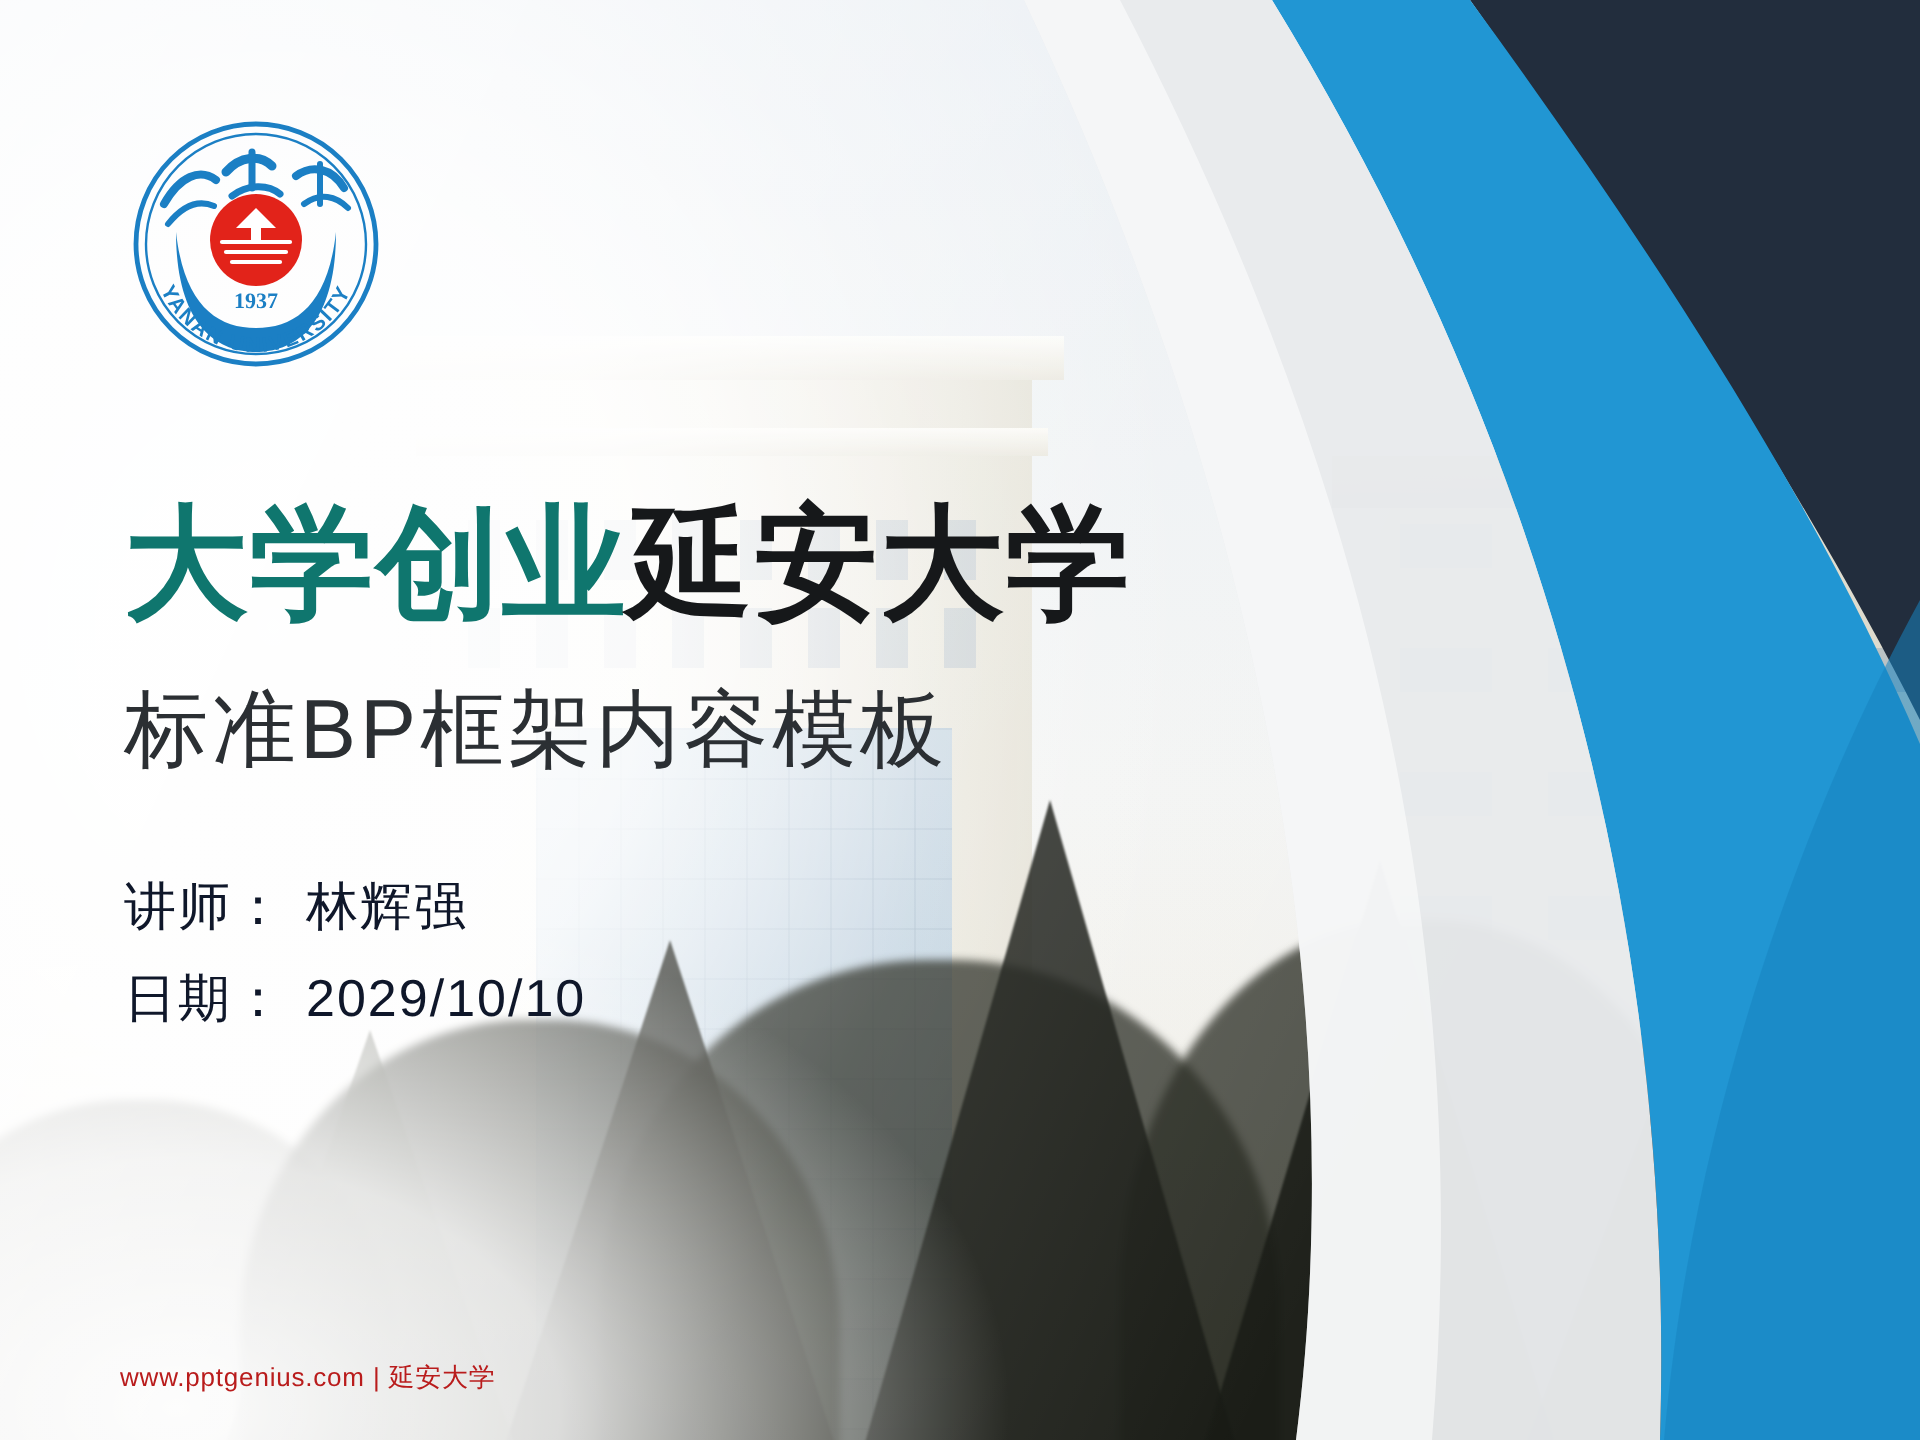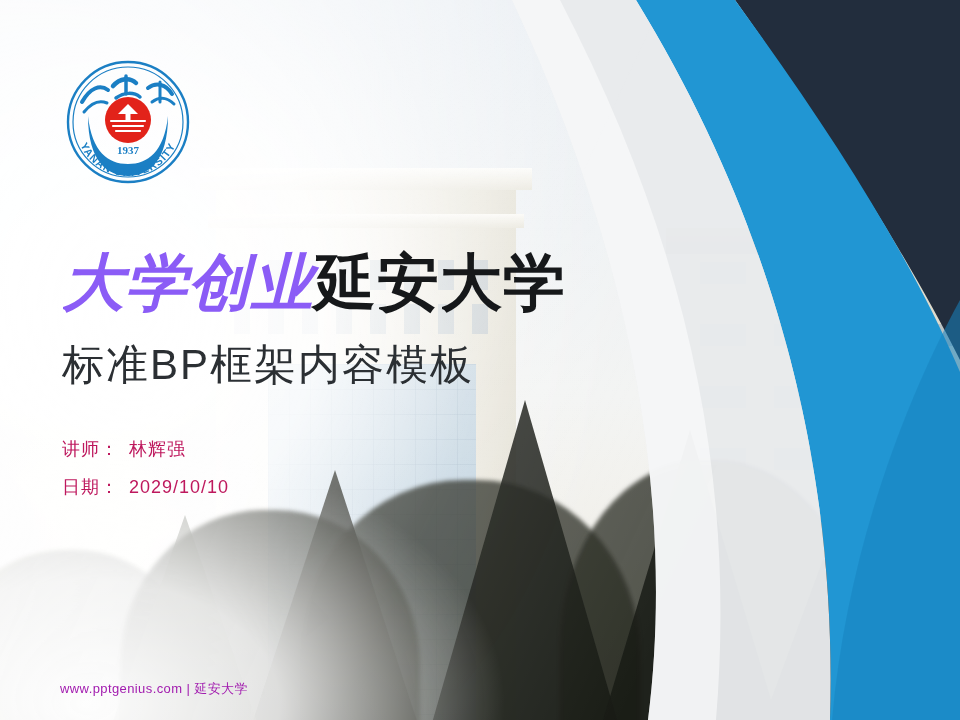--- a/index.html
+++ b/index.html
@@ -112,39 +112,39 @@
 
   
   .logo{position:absolute;left:64px;top:58px;width:128px;height:128px;}
   .logo svg{display:block;width:100%;height:100%;}
 
   .title{
     position:absolute;left:62px;top:252px;
     font-size:62px;font-weight:bold;letter-spacing:1px;line-height:1;
     white-space:nowrap;
   }
-  .title .blue{color:#8b5cf6;font-style:italic;}
+  .title .blue{color:#0f766e;}
   .title .dark{color:#16181a;}
 
   .subtitle{
     position:absolute;left:62px;top:344px;
     font-size:42px;font-weight:400;color:#2b2f33;letter-spacing:2px;
     line-height:1;white-space:nowrap;
   }
 
   .meta{position:absolute;left:62px;top:440px;}
   .meta .row{
-    font-size:18px;color:#be185d;letter-spacing:1px;
+    font-size:26px;color:#0f172a;letter-spacing:1px;
     line-height:1.0;margin-bottom:20px;white-space:nowrap;
   }
   .meta .row .k{margin-right:10px;}
 
   .footer{
     position:absolute;left:60px;bottom:22px;
-    font-size:13px;color:#a21caf;letter-spacing:.4px;white-space:nowrap;
+    font-size:13px;color:#b91c1c;letter-spacing:.4px;white-space:nowrap;
   }
 </style>
 </head>
 <body>
 
 <div class="slide">
 
   <div class="photo">
     <div class="sky"></div>
 

